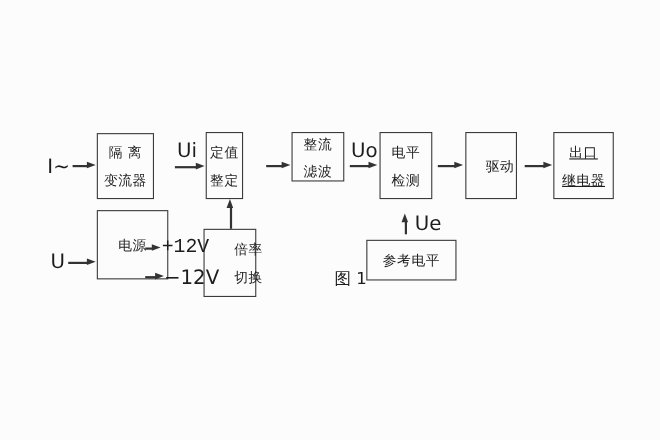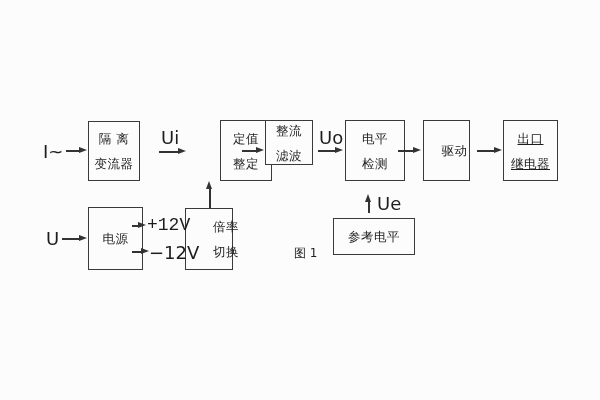--- a/index.html
+++ b/index.html
@@ -47,65 +47,65 @@
 </head>
 <body>
 
 <div id="canvas">
 
   <div class="box" style="left:88px;top:121px;width:52px;height:60px;">
     <span>隔 离</span>
     <span>变流器</span>
   </div>
 
-  <div class="box" style="left:187px;top:120px;width:52px;height:61px;margin-left:33px;">
+  <div class="box" style="left:187px;top:120px;width:34px;height:61px;">
     <span>定值</span>
     <span>整定</span>
   </div>
 
   <div class="box" style="left:265px;top:120px;width:48px;height:45px;">
     <span>整流</span>
     <span>滤波</span>
   </div>
 
-  <div class="box" style="left:345px;top:120px;width:60px;height:61px;">
+  <div class="box" style="left:345px;top:120px;width:48px;height:61px;">
     <span>电平</span>
     <span>检测</span>
   </div>
 
   <div class="box" style="left:423px;top:120px;width:47px;height:61px;padding-left:16px;">
     <span>驱动</span>
   </div>
 
   <div class="box" style="left:503px;top:120px;width:55px;height:61px;text-decoration:underline;">
     <span>出口</span>
     <span>继电器</span>
   </div>
 
-  <div class="box" style="left:88px;top:207px;width:55px;height:63px;">
+  <div class="box" style="left:88px;top:191px;width:65px;height:63px;">
     <span>电源</span>
   </div>
 
   <div class="box" style="left:185px;top:208px;width:48px;height:62px;padding-left:34px;">
     <span>倍率</span>
     <span>切换</span>
   </div>
 
   <div class="box" style="left:333px;top:218px;width:82px;height:37px;">
     <span>参考电平</span>
   </div>
 
   <span class="lbl" style="left:43px;top:144px;">I~</span>
   <span class="lbl" style="left:46px;top:231px;">U</span>
   <span class="lbl" style="left:161px;top:130px;">Ui</span>
   <span class="lbl" style="left:319px;top:130px;">Uo</span>
   <span class="lbl" style="left:377px;top:196px;">Ue</span>
   <span class="lbl" style="left:147px;top:218px;font-family:Liberation Mono, monospace;">+12V</span>
   <span class="lbl" style="left:149px;top:245px;">−12V</span>
-  <span class="lbl" style="left:294px;top:246px;font-size:12px;">图 1</span>
+  <span class="lbl" style="left:304px;top:246px;font-size:15px;">图 1</span>
 
   <div class="arrow-h" style="left:66px;top:150px;width:14px;">
     <span class="head"></span>
   </div>
   <div class="arrow-h" style="left:159px;top:151px;width:20px;">
     <span class="head"></span>
   </div>
   <div class="arrow-h" style="left:242px;top:150px;width:15px;">
     <span class="head"></span>
   </div>

